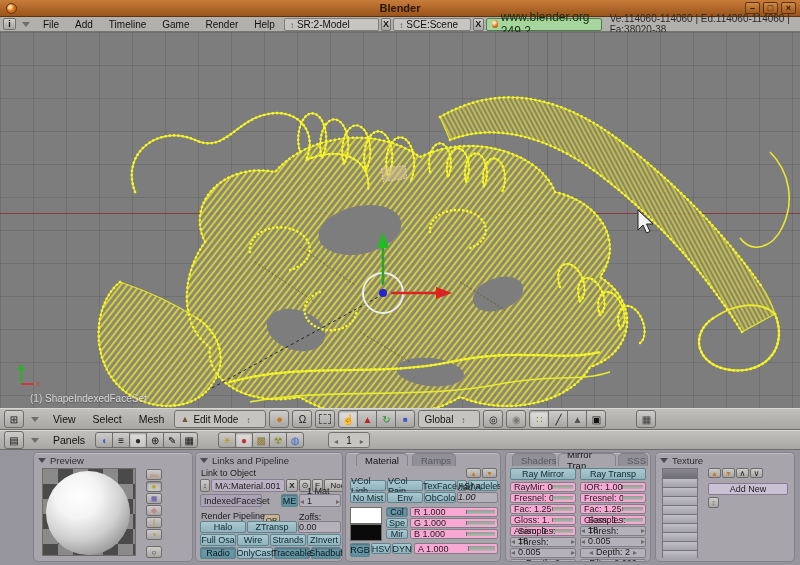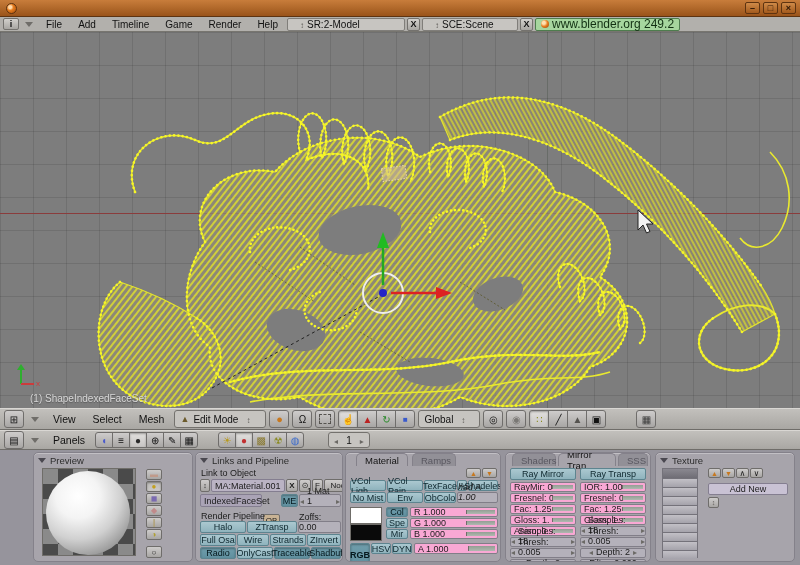--- a/index.html
+++ b/index.html
@@ -21,21 +21,21 @@
 
   
   .infobar { position:absolute; left:0; top:17px; width:800px; height:15px; background:#b2b0ac;
     border-bottom:1px solid #77756f; display:flex; align-items:center; font-size:10px; color:#111; gap:2px; padding:0 3px; }
   .ed-icon { width:16px; height:12px; background:linear-gradient(#d2d0cc,#a8a6a2); border:1px solid #74726e;
     border-radius:2px; text-align:center; font-size:9px; font-weight:bold; line-height:11px; }
   .collapse-arrow { width:0; height:0; border-left:4px solid transparent; border-right:4px solid transparent;
     border-top:5px solid #6f6d69; margin:0 4px; }
   .menu-item { padding:0 7px; }
   .hfield { display:flex; align-items:center; height:13px; background:#c7c5c1; border:1px solid #807e7a;
-    border-radius:2px; padding:0 12px; gap:3px; }
+    border-radius:2px; padding:0 5px; gap:3px; }
   .hfield .updn::before { content:"↕"; font-size:8px; color:#5c5a56; }
   .xbtn { width:13px; height:13px; background:linear-gradient(#d2d0cc,#a8a6a2); border:1px solid #74726e;
     border-radius:2px; font-size:9px; font-weight:bold; text-align:center; line-height:11px; }
   .verbtn { display:flex; align-items:center; gap:3px; height:13px; background:#a6d69e; border:1px solid #4e7d4e;
     border-radius:2px; padding:0 5px; font-size:12px; color:#123012; }
   .verbtn .dot { width:8px; height:8px; border-radius:50%;
     background:radial-gradient(circle at 35% 35%, #ffe2b0 0 20%, #e87d1e 50%, #8a4010 100%); }
   .stats { margin-left:6px; color:#2c2c2c; letter-spacing:0; }
 
   
@@ -115,20 +115,21 @@
   .pv-sphere { position:absolute; left:3px; top:2px; width:84px; height:84px; border-radius:50%;
     background:radial-gradient(circle at 38% 30%, #ffffff 0%, #f4f4f4 28%, #d0d0d0 55%, #969696 80%, #6e6e6e 100%); }
 </style>
 </head>
 <body>
 
 <div class="app">
 
   <div class="titlebar">
     <div class="tb-logo"></div>
+    <div class="tb-title">Blender</div>
     <div class="tb-btns">
       <div class="tb-btn">–</div>
       <div class="tb-btn">□</div>
       <div class="tb-btn">×</div>
     </div>
   </div>
 
   <div class="infobar">
     <div class="ed-icon">i</div>
     <div class="collapse-arrow"></div>
@@ -145,20 +146,21 @@
     <div class="xbtn">X</div>
     <div class="hfield" style="width:96px;">
       <span class="updn"></span>
       <span>SCE:Scene</span>
     </div>
     <div class="xbtn">X</div>
     <div class="verbtn">
       <span class="dot"></span>
       <span>www.blender.org 249.2</span>
     </div>
+    <div class="stats">Ve:114060-114060 | Ed:114060-114060 | Fa:38020-38</div>
   </div>
 
   <div class="viewport">
     <div class="xaxis"></div>
     <div class="vline"></div>
 
     <svg class="mesh" width="800" height="376" viewBox="0 0 800 376">
       <defs>
         <pattern id="wf" width="5" height="5" patternUnits="userSpaceOnUse" patternTransform="rotate(38)">
           <rect width="5" height="5" fill="#938c74" fill-opacity="0.75"></rect>
@@ -514,21 +516,21 @@
         </div>
       <div class="sldf" style="left:64px;top:54px;width:88px;height:10px;">
           <span>R 1.000</span>
         </div>
       <div class="sldf" style="left:64px;top:65px;width:88px;height:10px;">
           <span>G 1.000</span>
         </div>
       <div class="sldf" style="left:64px;top:76px;width:88px;height:10px;">
           <span>B 1.000</span>
         </div>
-      <div class="tealb on" style="left:4px;top:90px;width:20px;height:23px;font-weight:bold;">
+      <div class="tealb on" style="left:4px;top:90px;width:20px;height:14px;">
           <span>RGB</span>
         </div>
       <div class="tealb" style="left:25px;top:90px;width:20px;height:11px;">
           <span>HSV</span>
         </div>
       <div class="tealb" style="left:46px;top:90px;width:20px;height:11px;">
           <span>DYN</span>
         </div>
       <div class="sldf" style="left:68px;top:90px;width:84px;height:11px;">
           <span>A 1.000</span>

